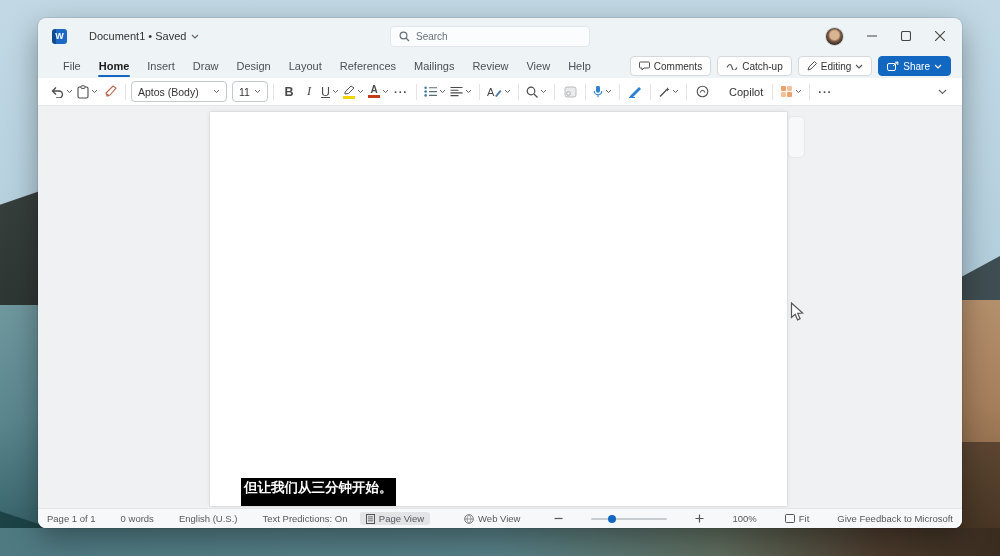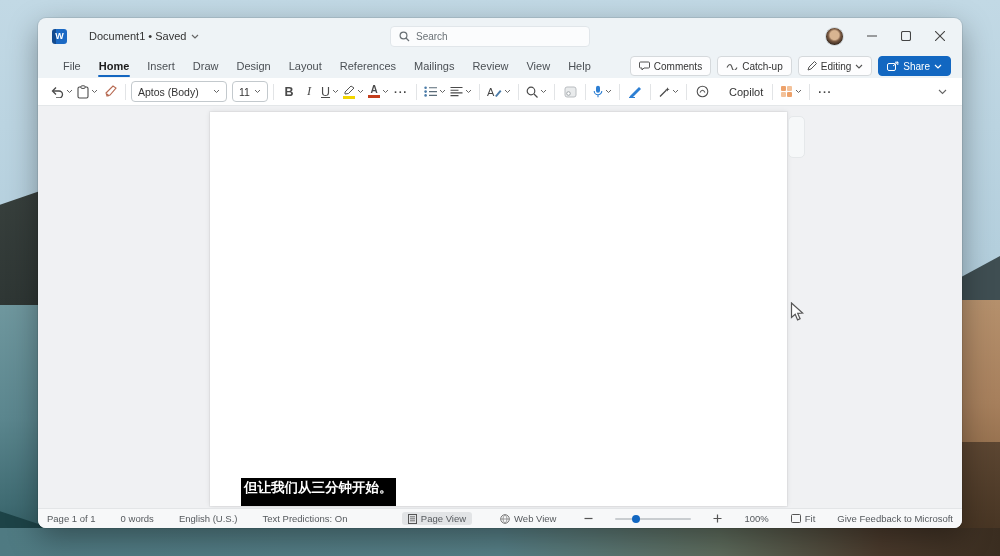--- a/index.html
+++ b/index.html
@@ -85,21 +85,21 @@
   .subtitle { position:absolute; left:203px; top:372px; height:28px; background:#000;
     color:#fff; font-size:13.5px; font-weight:bold; line-height:19px; padding:0 3px; white-space:nowrap;
     font-family:"DejaVu Sans", sans-serif; }
   .cursor { position:absolute; left:752px; top:196px; }
 
   
   .statusbar { position:absolute; left:0; bottom:0; width:100%; height:20px; background:#f7f8f9;
     border-top:1px solid #e3e5e7; display:flex; align-items:center; padding:0 9px;
     font-size:9.5px; color:#55595d; }
   .sb-left { display:flex; align-items:center; gap:25px; }
-  .sb-right { margin-left:auto; display:flex; align-items:center; gap:22px; }
+  .sb-right { margin-left:auto; display:flex; align-items:center; gap:28px; }
   .viewbtn { display:inline-flex; align-items:center; gap:4px; padding:1px 6px; border-radius:3px; }
   .viewbtn.sel { background:#e2e4e6; }
   .zoom-track { position:relative; width:76px; height:2px; background:#c9cdd0; border-radius:2px; }
   .zoom-thumb { position:absolute; left:22%; top:-3px; width:8px; height:8px; border-radius:50%; background:#1267c1; }
   .fitbox { display:inline-flex; align-items:center; gap:4px; }
 </style>
 </head>
 <body>
 
 <div class="bg cliff-left"></div>

